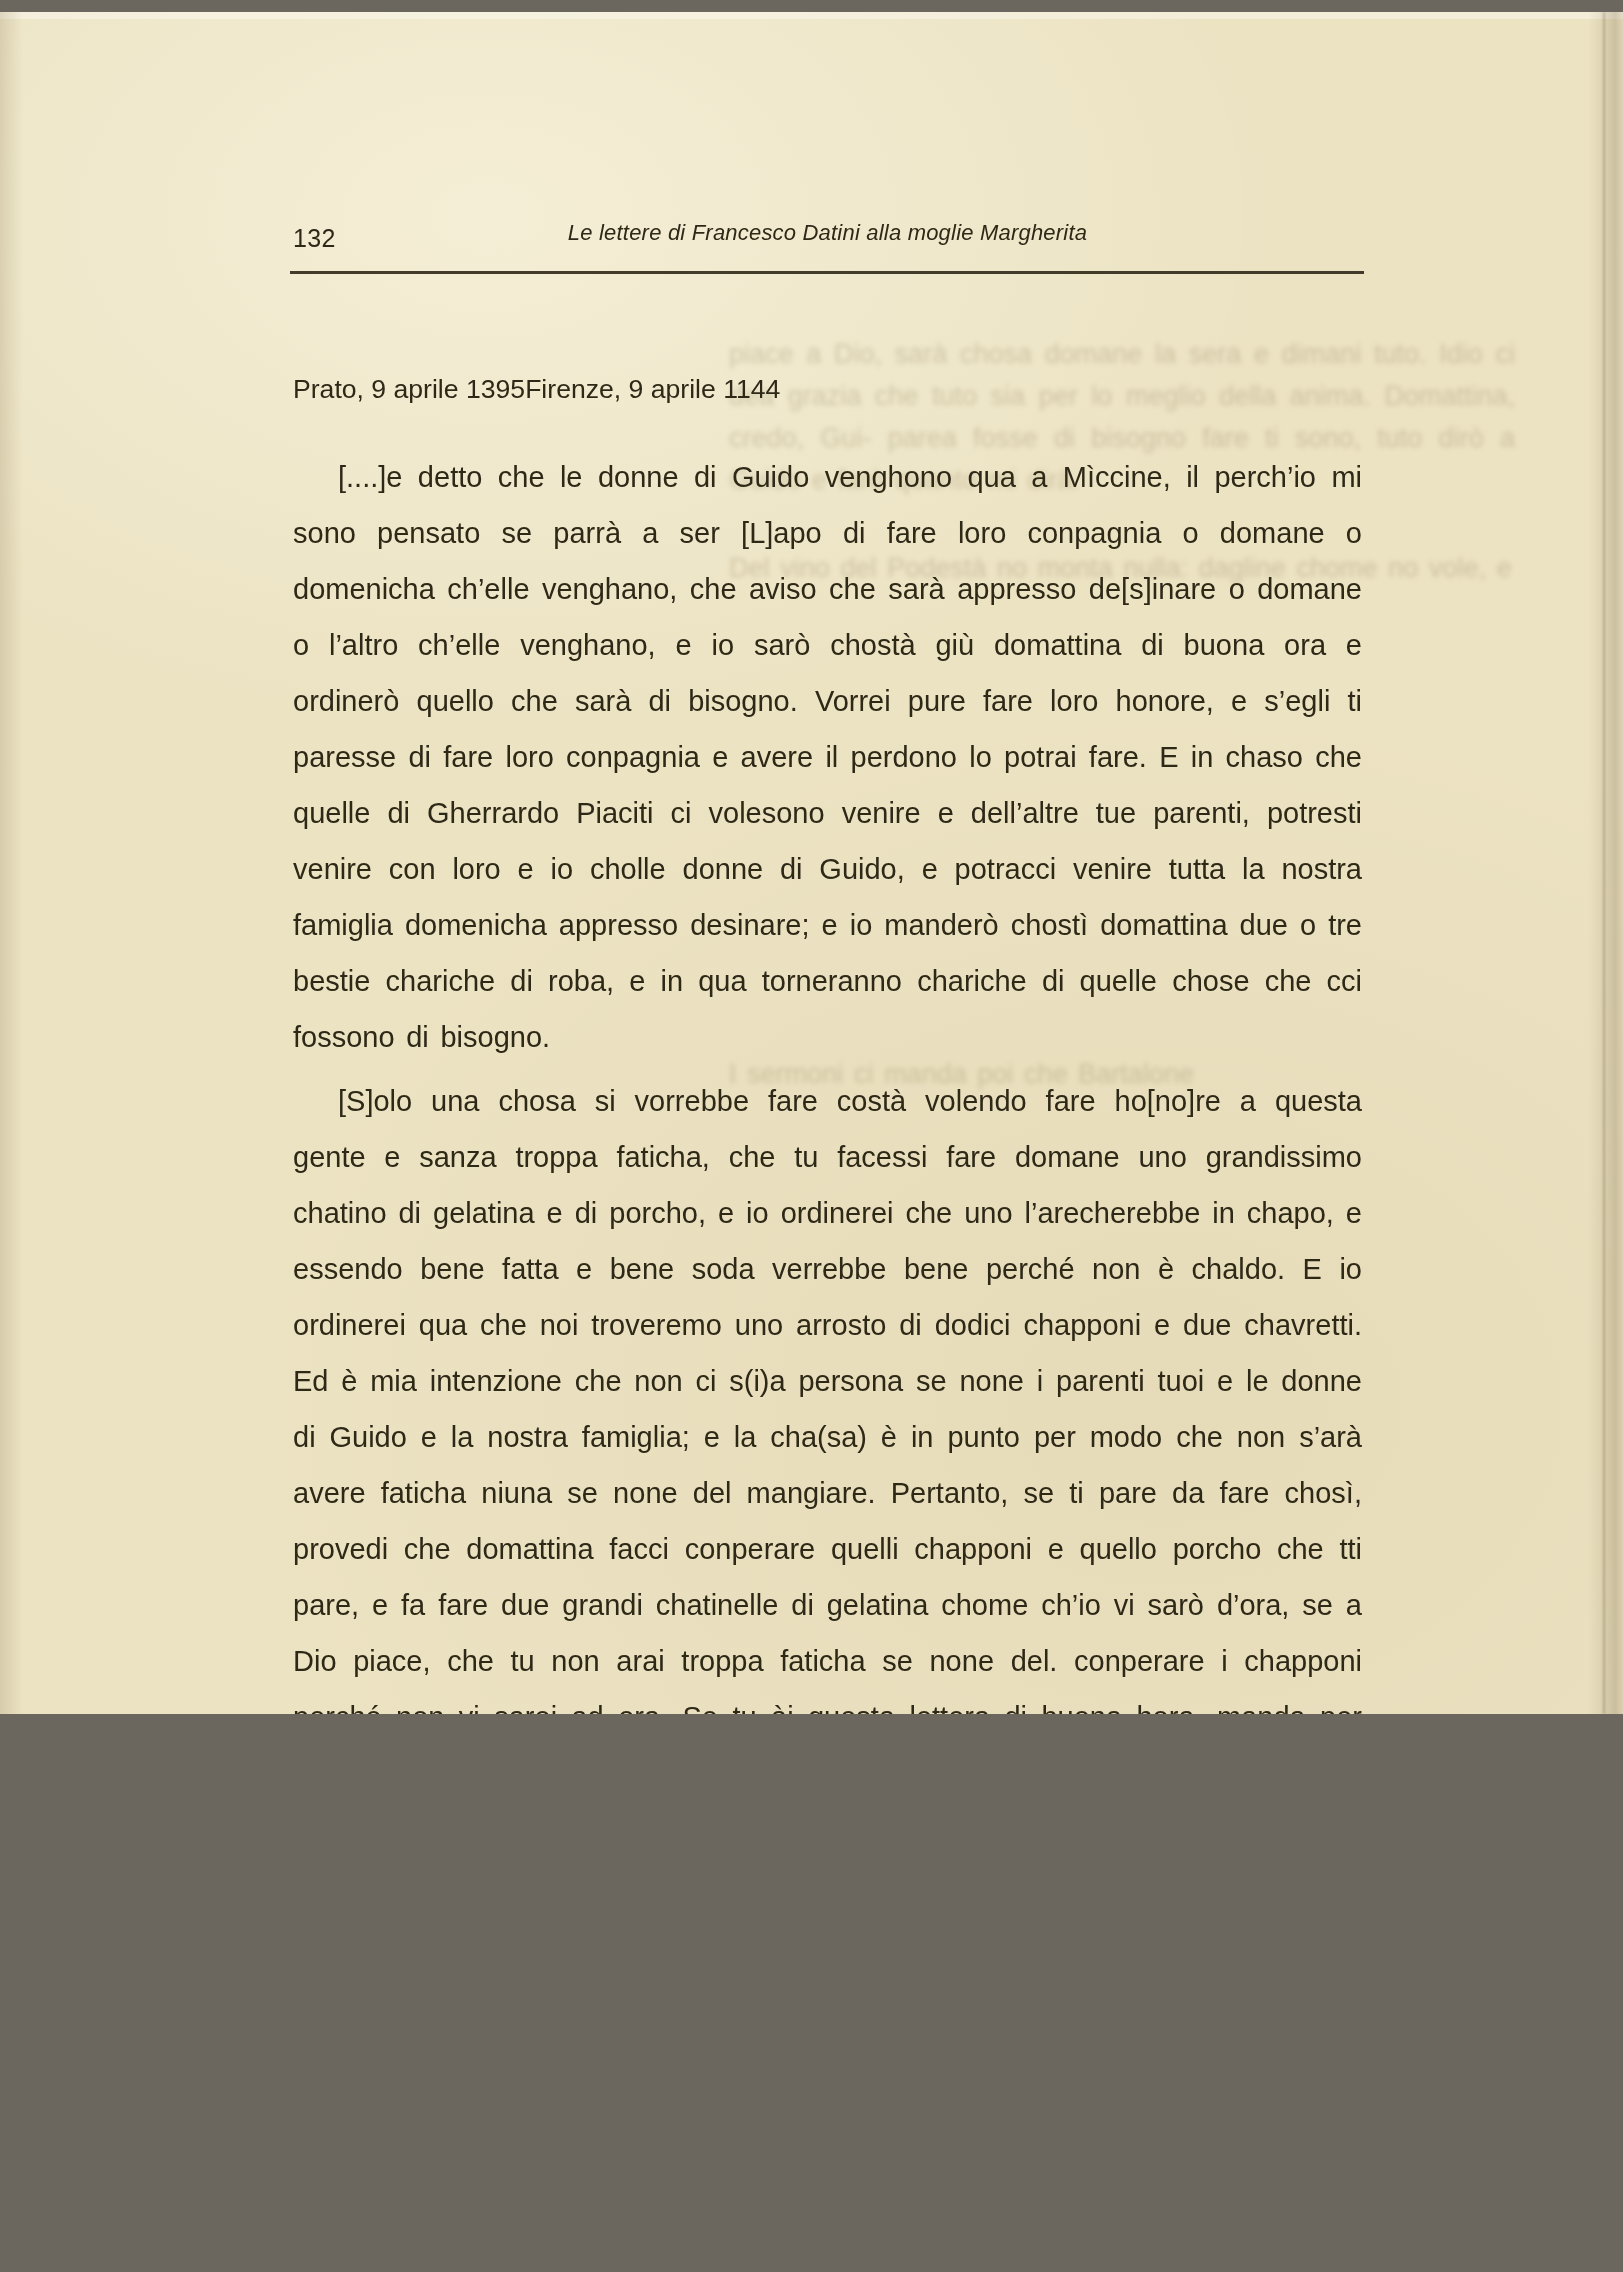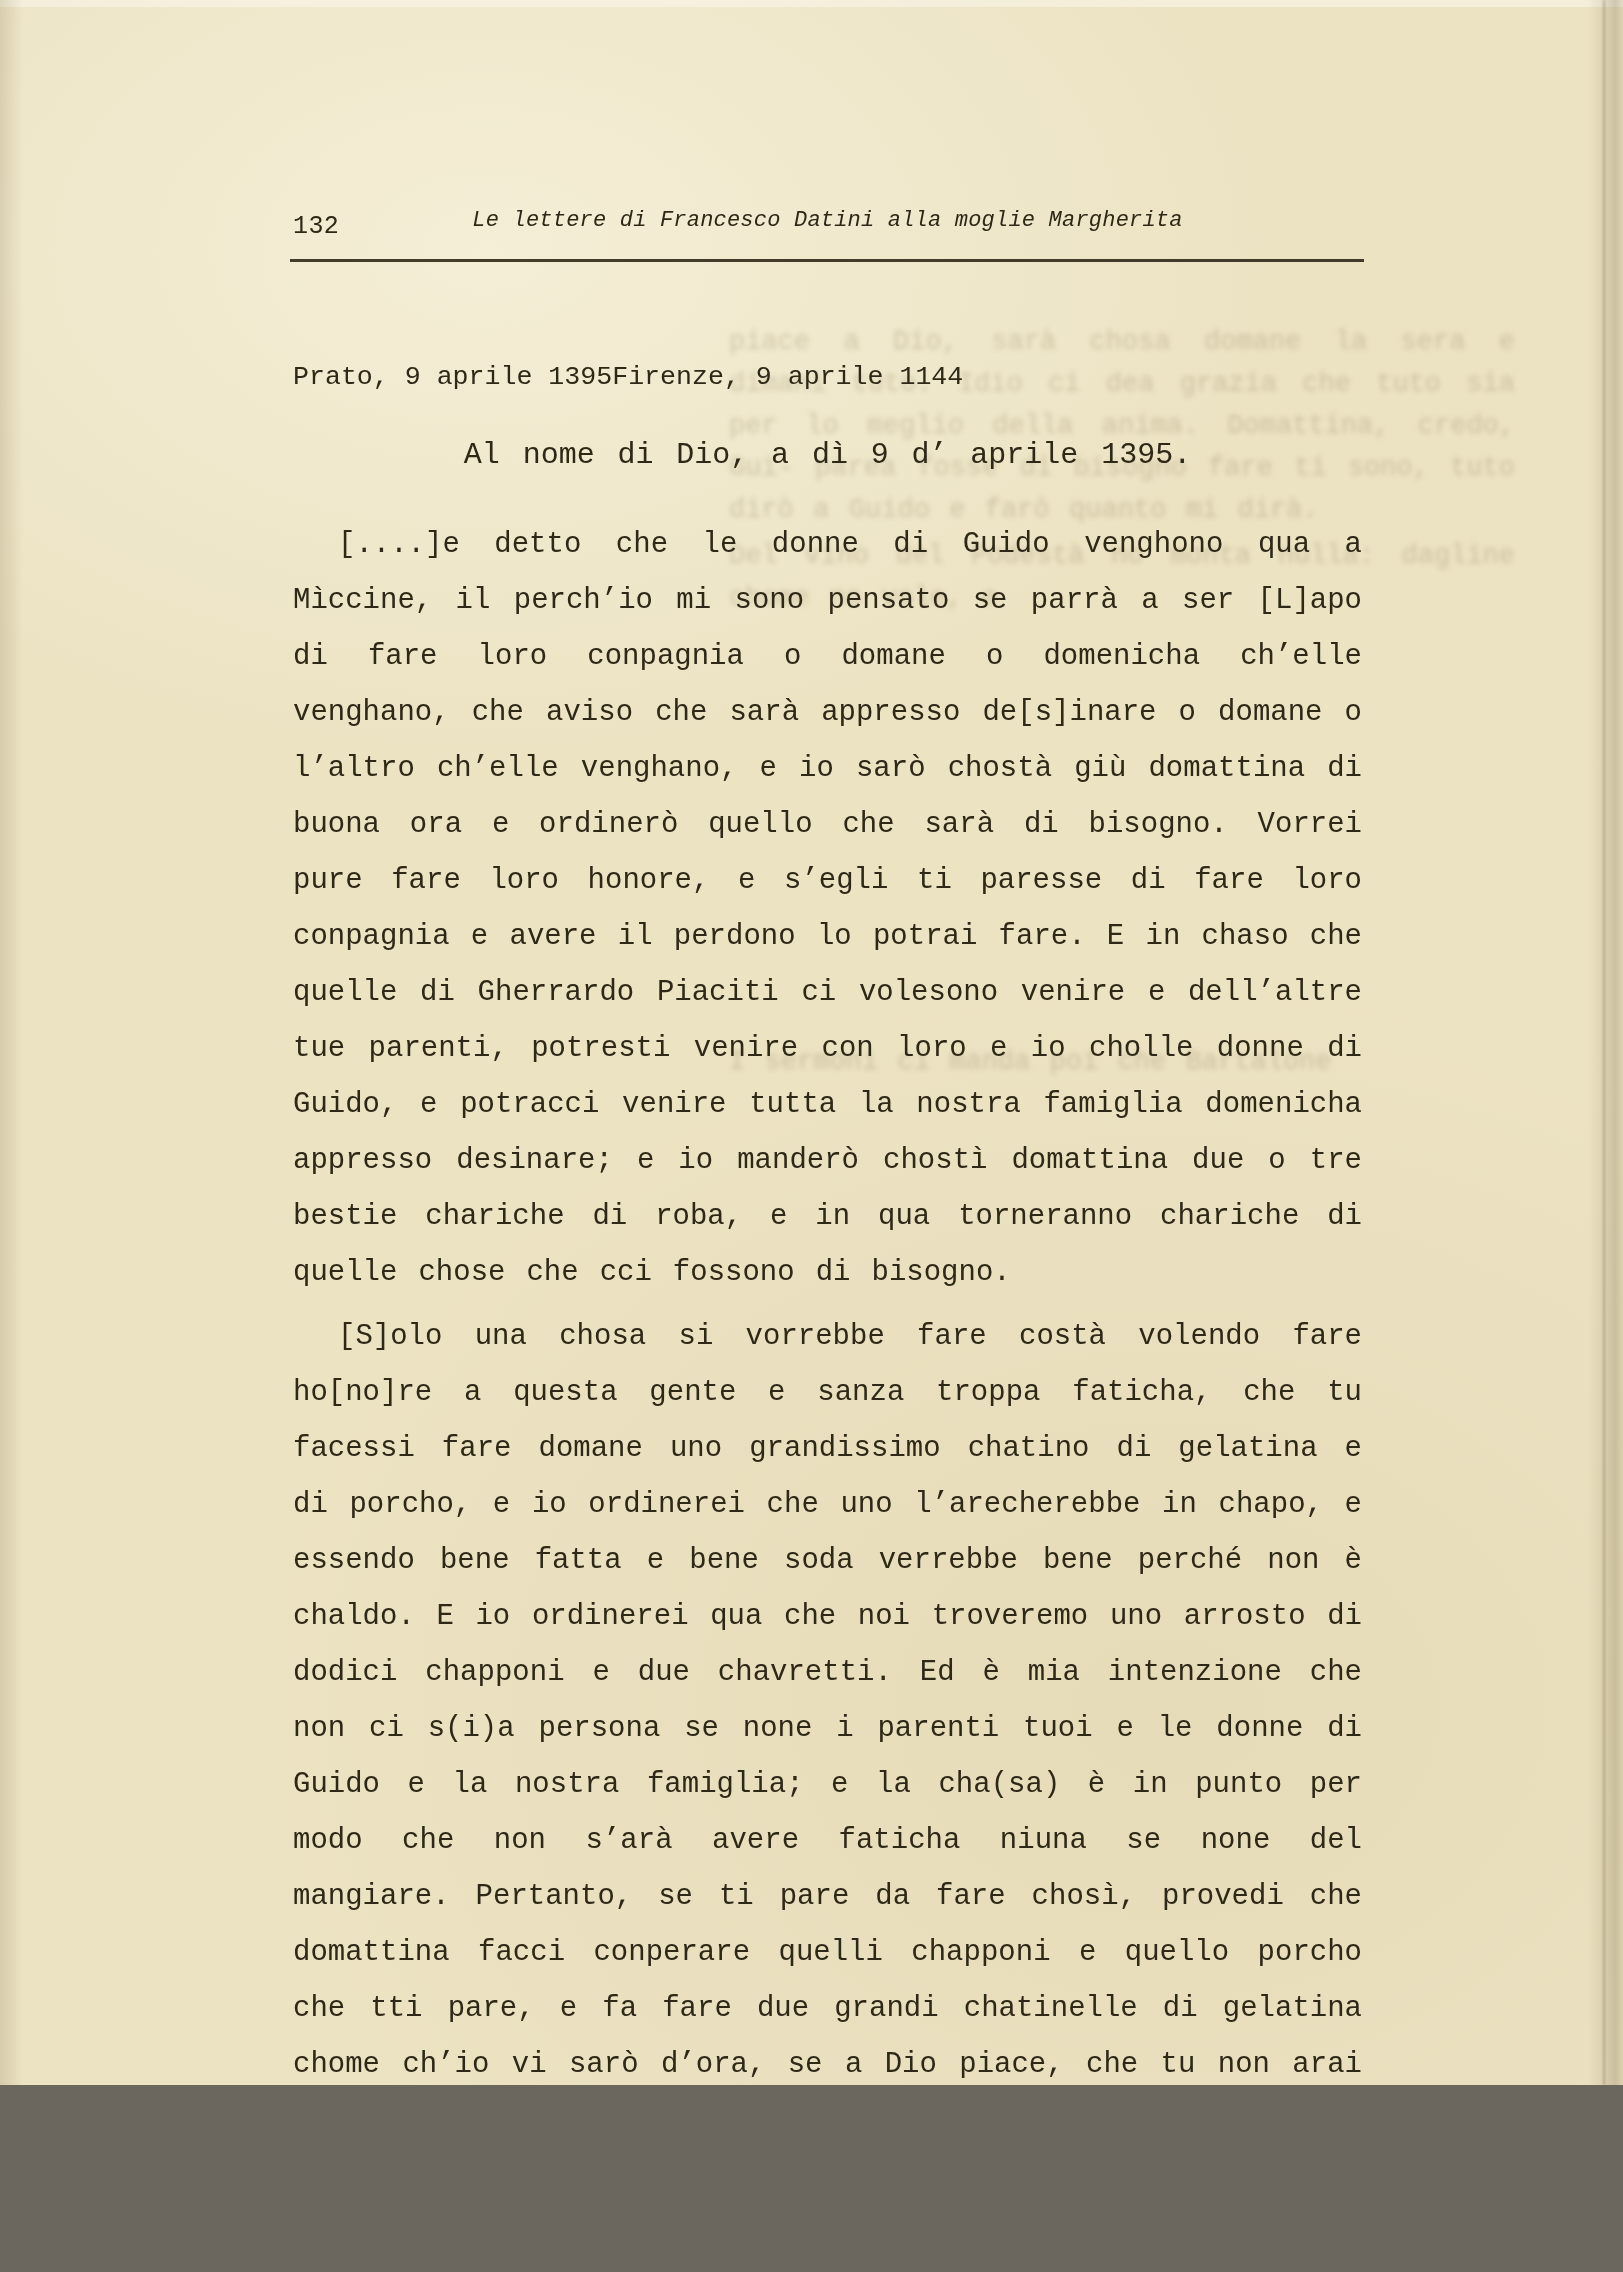--- a/index.html
+++ b/index.html
@@ -1,23 +1,23 @@
 <!DOCTYPE html>
 <html lang="it" style="font-size:13px"><head>
 <meta charset="utf-8">
 <style>
   html, body { margin: 0; padding: 0; background: #6b675e; }
 
   .page {
     position: relative;
     width: 1623px;
-    height: 2085px;
-    margin: 0 auto;
+    height: 1702px;
+    margin: 12px auto;
     overflow: hidden;
-    font-family: Liberation Mono, monospace;
+    font-family: Liberation Sans, sans-serif;
     color: #2e2817;
     background:
       radial-gradient(1128px 725px at 30% 12%, rgba(255,252,238,0.45), rgba(255,252,238,0) 70%),
       radial-gradient(1370px 1048px at 72% 82%, rgba(208,192,148,0.22), rgba(208,192,148,0) 70%),
       #ece3c3;
   }
 
   
   .page::after {
     content: "";
@@ -157,21 +157,20 @@
 
   <div class="rule"></div>
 
   <main class="letter">
 
     <div class="dateline">
       <span>Prato, 9 aprile 1395</span>
       <span>Firenze, 9 aprile 1144</span>
     </div>
 
-    <div class="salutation">Al nome di Dio, a dì 9 d’ aprile 1395.</div>
 
     <p class="para">[....]e detto che le donne di Guido venghono qua a Mìccine, il perch’io mi sono pensato se parrà a ser [L]apo di fare loro conpagnia o domane o domenicha ch’elle venghano, che aviso che sarà appresso de[s]inare o domane o l’altro ch’elle venghano, e io sarò chostà giù domattina di buona ora e ordinerò quello che sarà di bisogno. Vorrei pure fare loro honore, e s’egli ti paresse di fare loro conpagnia e avere il perdono lo potrai fare. E in chaso che quelle di Gherrardo Piaciti ci volesono venire e dell’altre tue parenti, potresti venire con loro e io cholle donne di Guido, e potracci venire tutta la nostra famiglia domenicha appresso desinare; e io manderò chostì domattina due o tre bestie chariche di roba, e in qua torneranno chariche di quelle chose che cci fossono di bisogno.</p>
 
     <p class="para">[S]olo una chosa si vorrebbe fare costà volendo fare ho[no]re a questa gente e sanza troppa faticha, che tu facessi fare domane uno grandissimo chatino di gelatina e di porcho, e io ordinerei che uno l’arecherebbe in chapo, e essendo bene fatta e bene soda verrebbe bene perché non è chaldo. E io ordinerei qua che noi troveremo uno arrosto di dodici chapponi e due chavretti. Ed è mia intenzione che non ci s(i)a persona se none i parenti tuoi e le donne di Guido e la nostra famiglia; e la cha(sa) è in punto per modo che non s’arà avere faticha niuna se none del mangiare. Pertanto, se ti pare da fare chosì, provedi che domattina facci conperare quelli chapponi e quello porcho che tti pare, e fa fare due grandi chatinelle di gelatina chome ch’io vi sarò d’ora, se a Dio piace, che tu non arai troppa faticha se none del. conperare i chapponi perché non vi sarei ad ora. Se tu ài questa lettera di buona hora, manda per ser Lapo e senti chi cci verrà di chasa Guido e quando, e poi ti potrai meglio avisare. E se tti paresse da fare sanza gelatina faremo col solcio e colla insalata; ma perch’elle non ci furono mai, più vorrè’ pure [fa]re loro honore. Credo che cci verrà la Francescha e mona Lisa di Niccholò e dell’altre</p>
   </main>
 
   <div class="page-edge"></div>
 
 </div>
 

